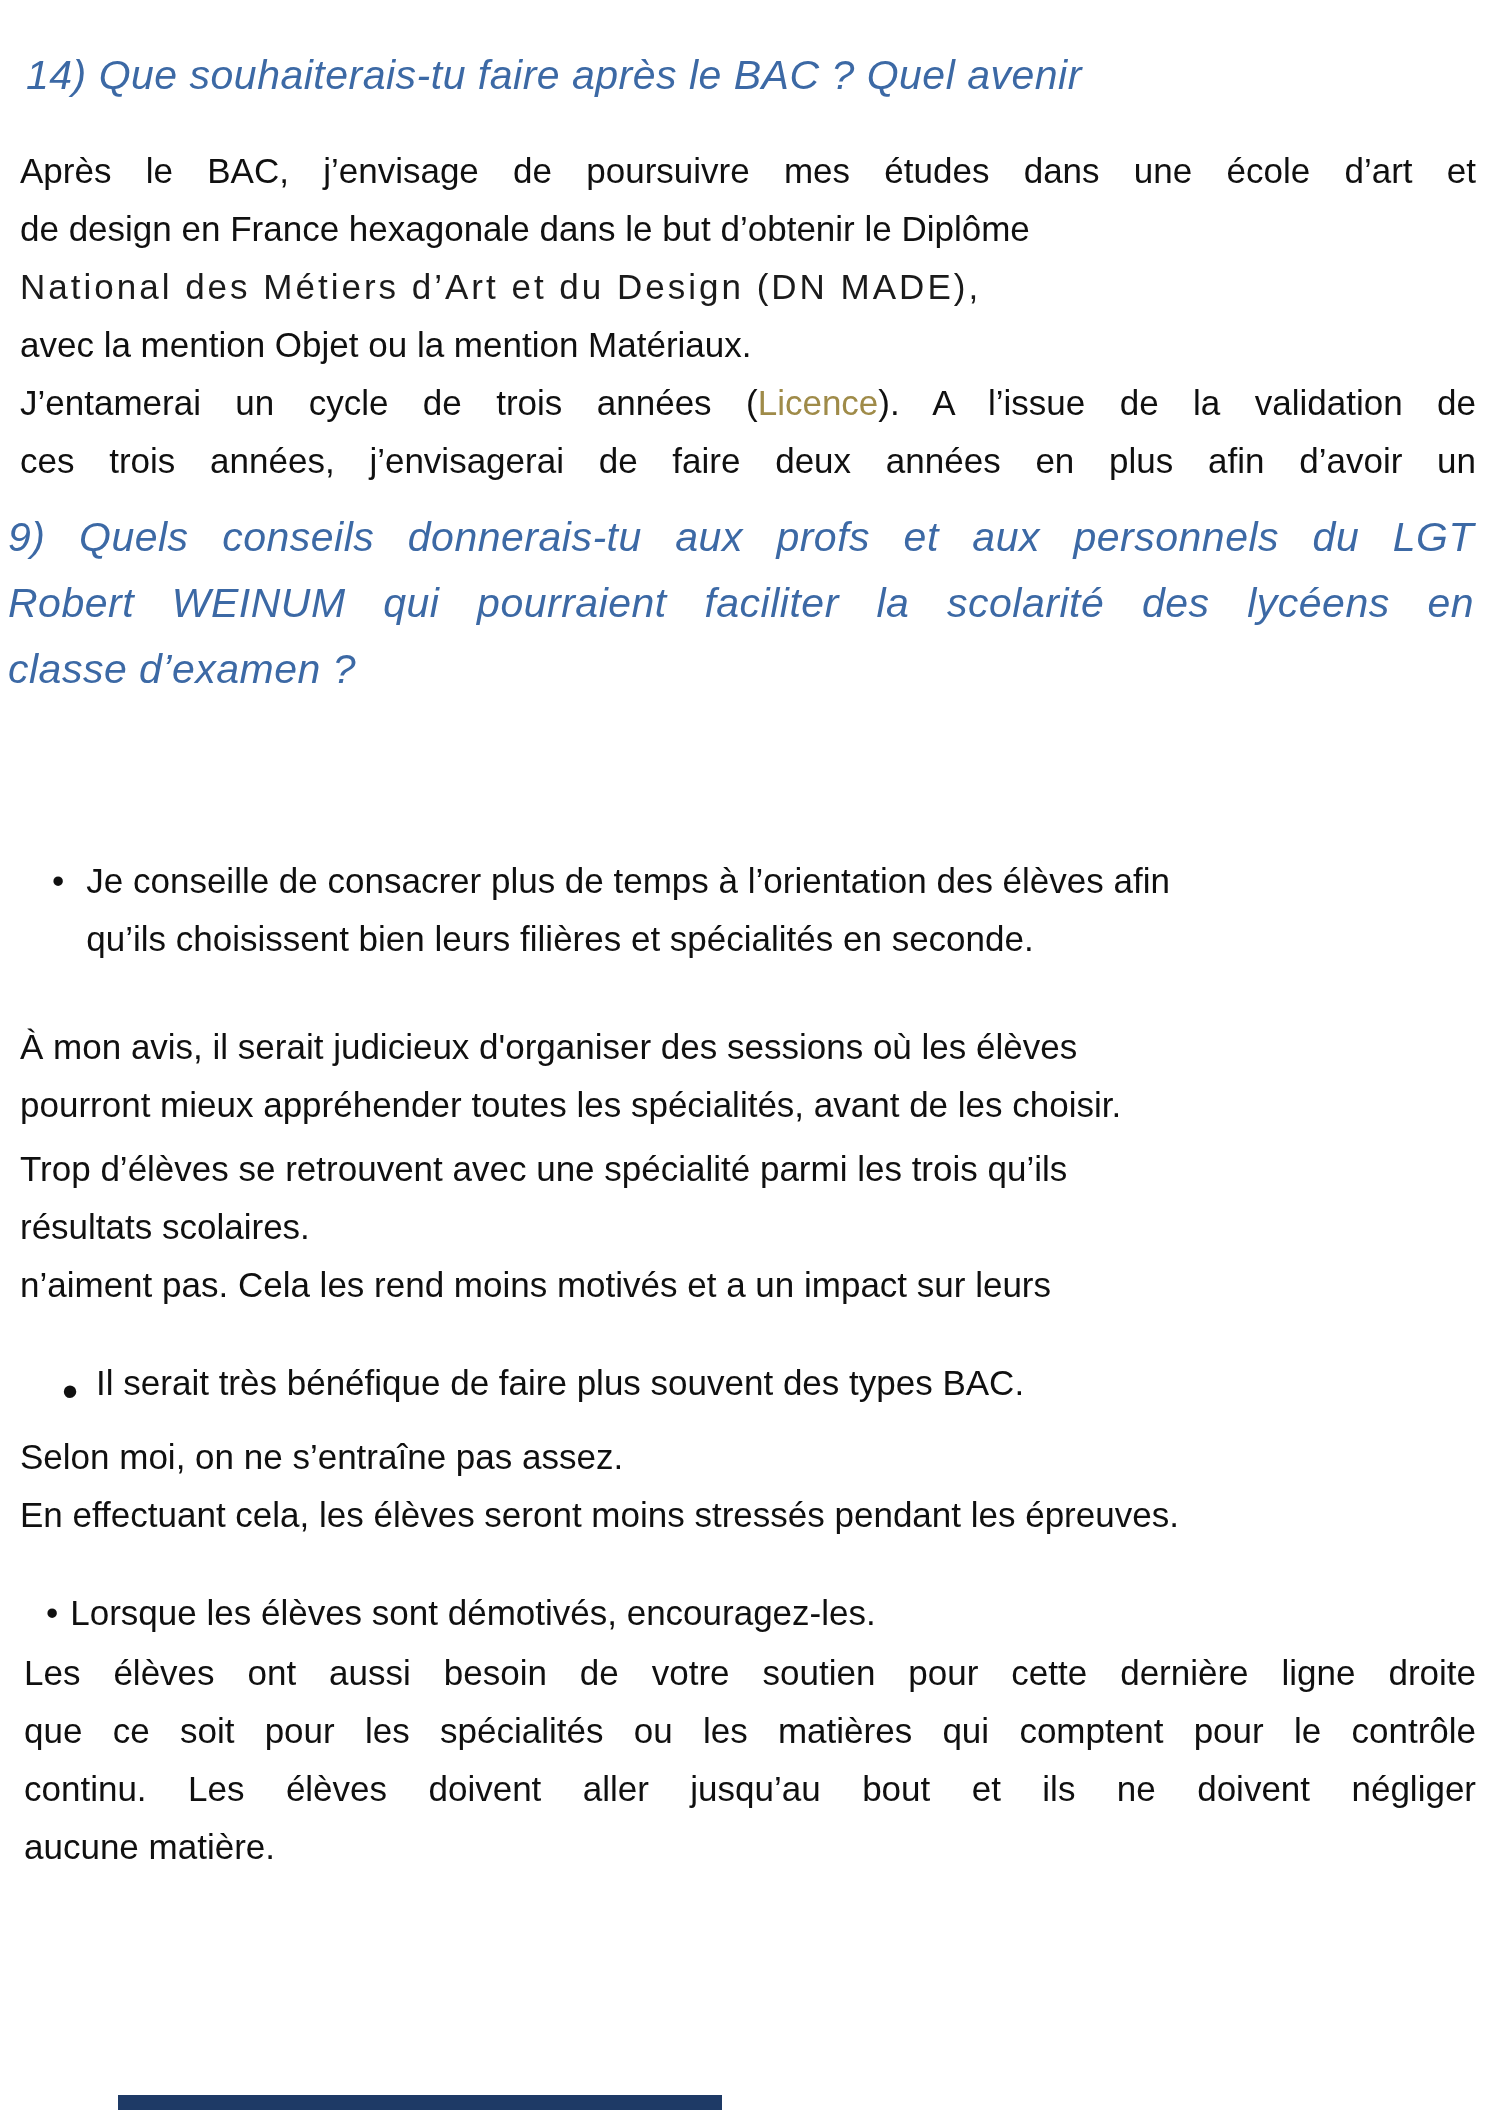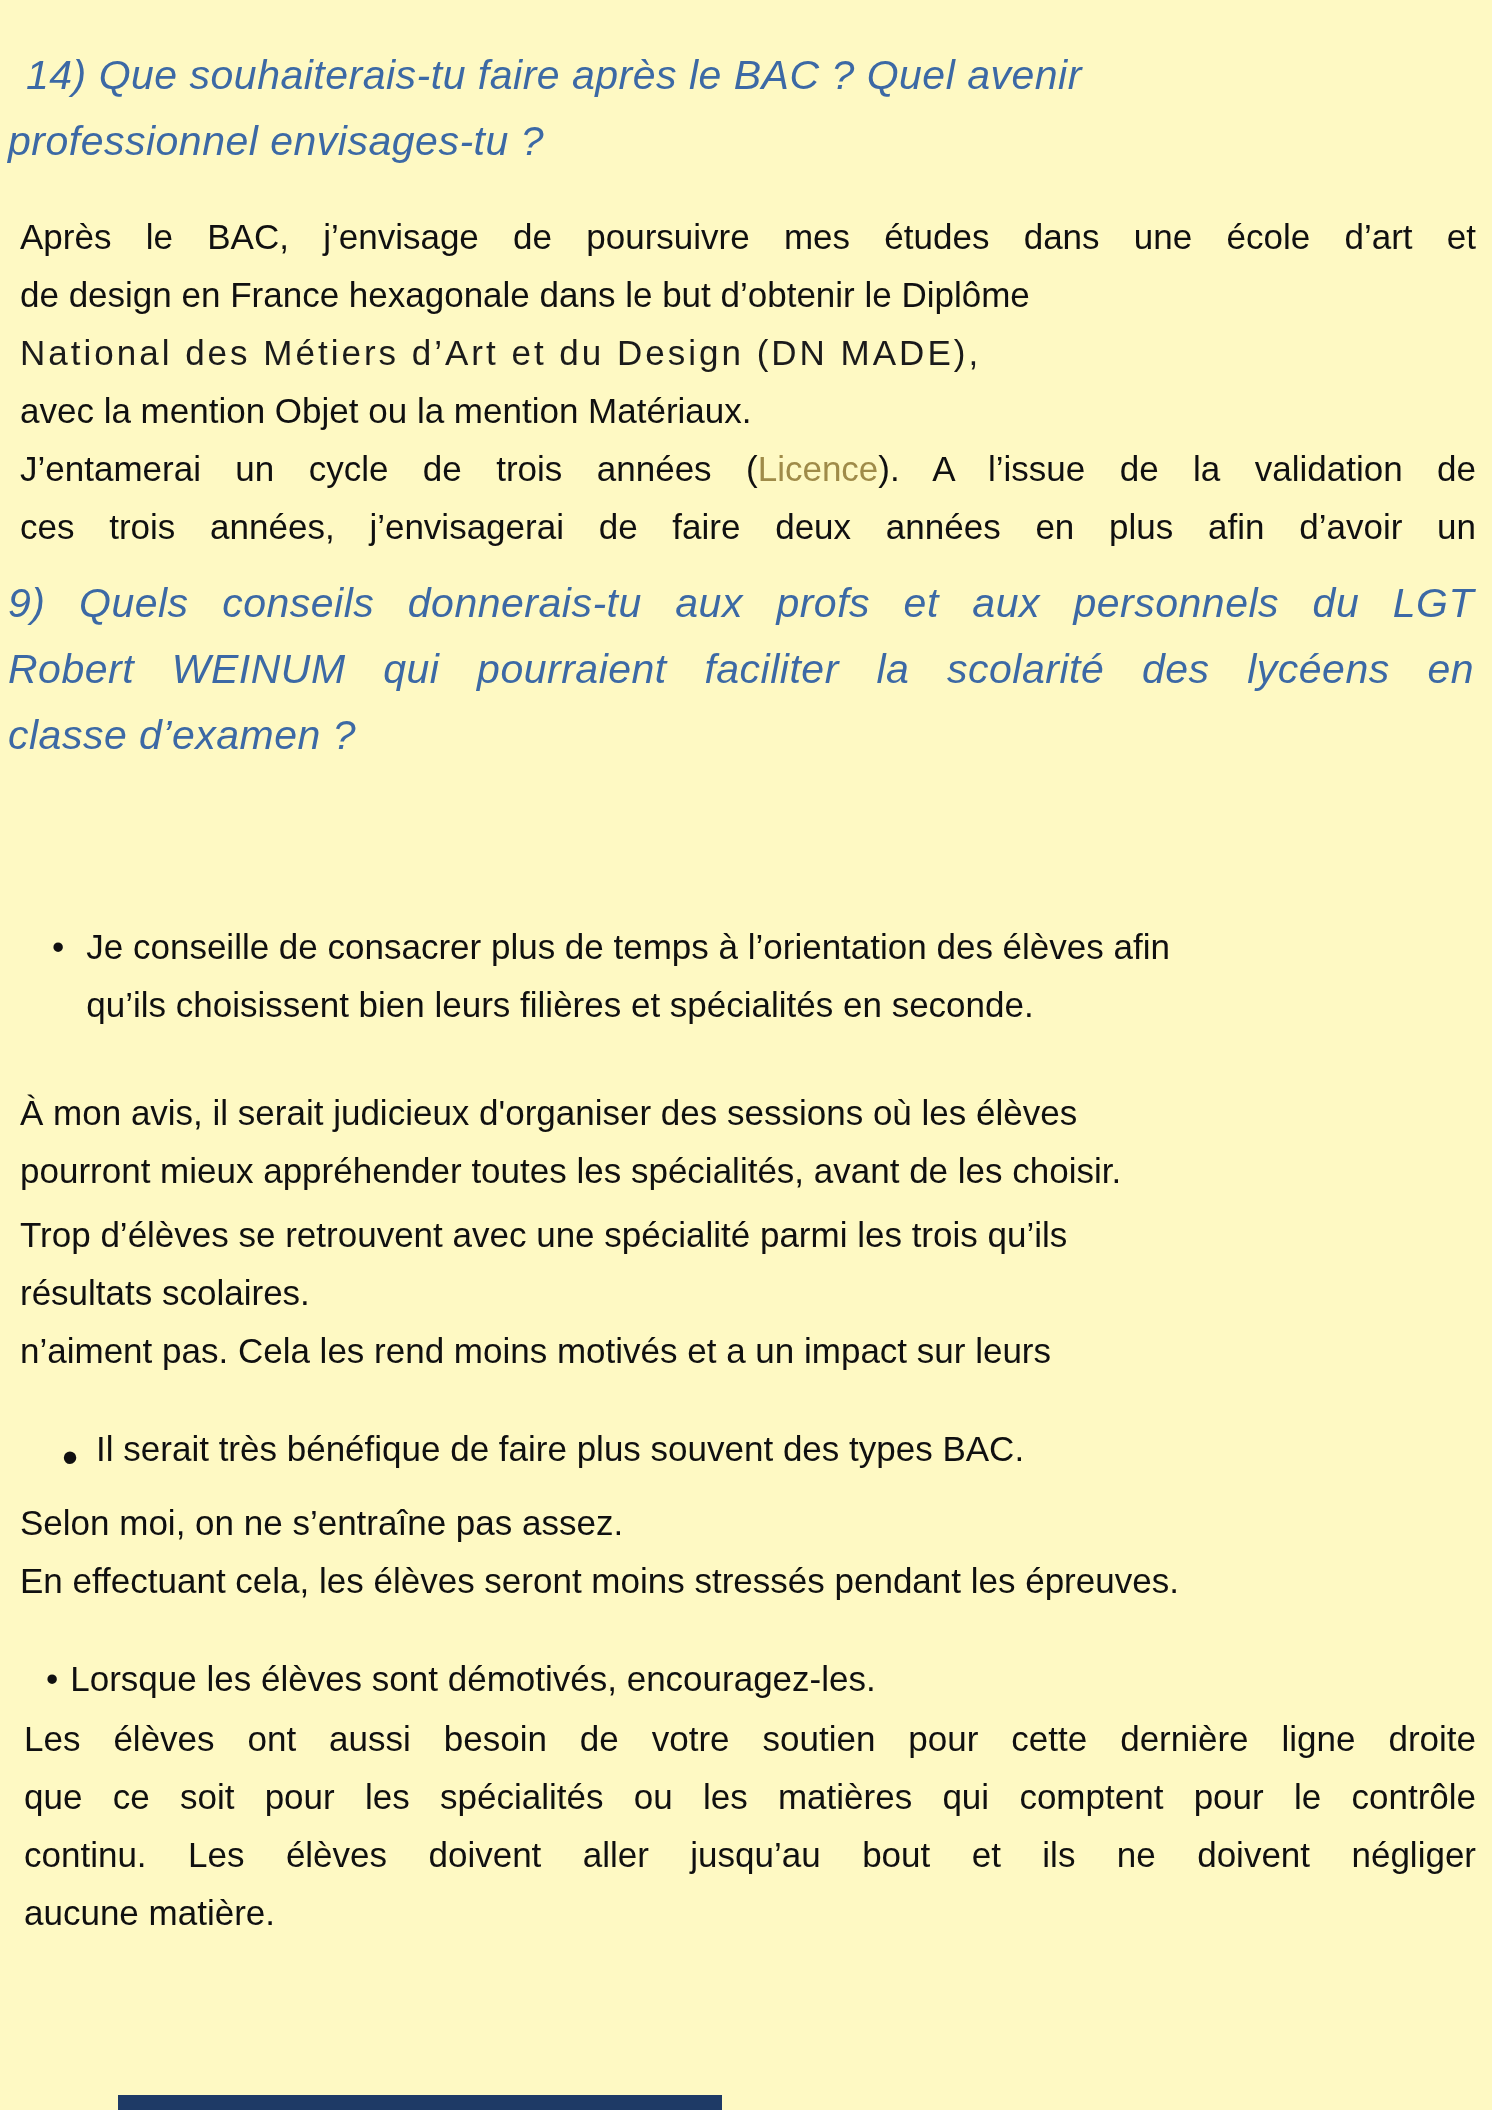--- a/index.html
+++ b/index.html
@@ -1,20 +1,20 @@
 <!DOCTYPE html>
 <html><head>
 <meta charset="utf-8">
 <style>
   html,body { margin:0; padding:0; background:#c9c9c9; }
   .page {
     position:relative;
     width:1492px; height:2110px;
     margin:0 auto;
-    background:#fef9c3;
+    background:#ffffff;
     overflow:hidden;
     font-family:"Liberation Sans", sans-serif;
     color:#101010;
   }
   
   .question { color:#3c69a5; font-style:italic; font-size:41px; line-height:66px; letter-spacing:.5px; }
   .q-line { white-space:nowrap; }
   .q14 { padding:42px 30px 0 8px; }
   .q14 .indent { padding-left:18px; }
   .q15 { padding:14px 14px 0 8px; }
@@ -53,21 +53,20 @@
     background:#1e3a66;
   }
 </style>
 </head>
 <body>
 
 <div class="page">
 
   <div class="question q14">
     <div class="q-line indent">14) Que souhaiterais-tu faire après le BAC ? Quel avenir</div>
-    <div class="q-line">professionnel envisages-tu ?</div>
   </div>
 
   <div class="body-block a14">
     <div class="line stretch">Après le BAC, j’envisage de poursuivre mes études dans une école d’art et</div>
     <div class="line">de design en France hexagonale dans le but d’obtenir le Diplôme</div>
     <div class="line gothic">
       <span>National des Métiers d’Art et du Design</span><span class="u"> (DN MADE)</span><span>,</span>
     </div>
     <div class="line">avec la mention Objet ou la mention Matériaux.</div>
     <div class="line stretch">

